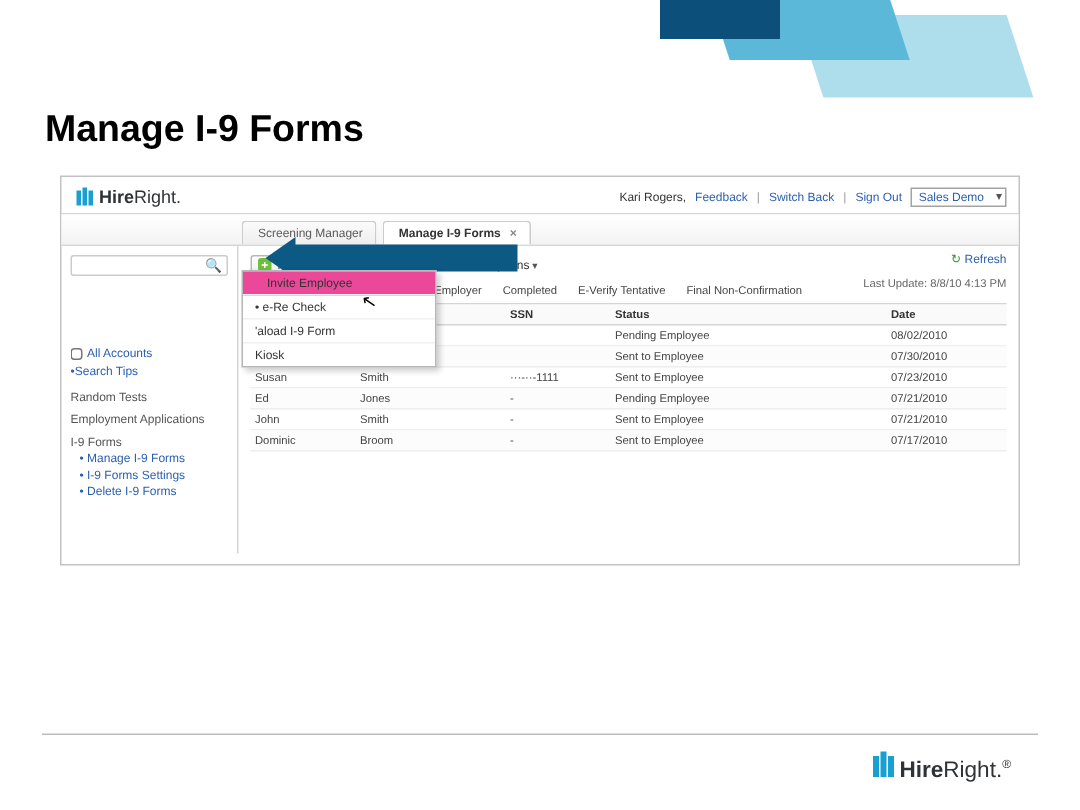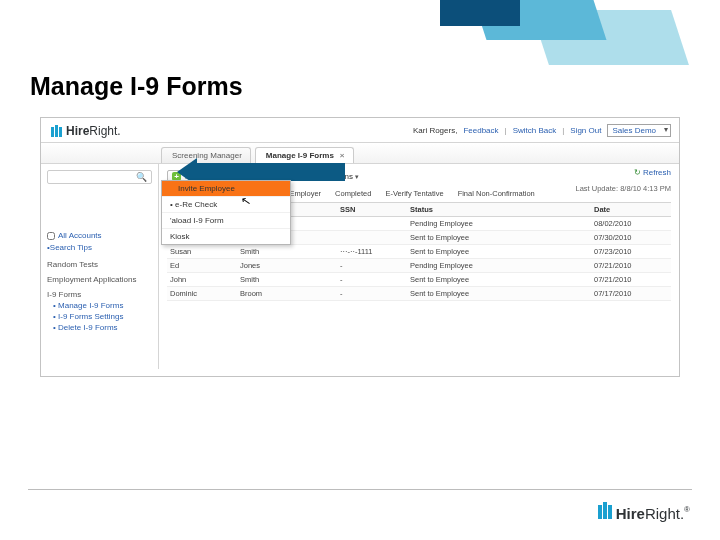--- a/index.html
+++ b/index.html
@@ -10,21 +10,21 @@
   .rect-b { position: absolute; top: 0; right: 80px; width: 120px; height: 40px; background: #5cb8d8; transform: skewX(18deg); }
   .rect-c { position: absolute; top: 10px; right: 0; width: 140px; height: 55px; background: #a0d8e8; transform: skewX(18deg); opacity: 0.85; }
 
   .slide-content { padding: 72px 30px 0 30px; }
   .h1 { font-size: 25px; font-weight: bold; color: #000; margin-bottom: 16px; }
   .h2 { font-size: 17px; font-weight: bold; color: #000; margin-bottom: 16px; }
   .h2 .kw { color: #1a73b0; text-decoration: underline; }
 
   .screenshot { margin: 10px 0 0 10px; width: 640px; height: 260px; border: 1px solid #c3c3c3; font-size: 8px; color: #333; background: #fff; position: relative; }
 
-  .app-header { display: flex; align-items: flex-start; justify-content: space-between; padding: 6px 8px 4px 10px; border-bottom: 1px solid #d5d5d5; gap: 45px; }
+  .app-header { display: flex; align-items: center; justify-content: space-between; padding: 6px 8px 4px 10px; border-bottom: 1px solid #d5d5d5; gap: 45px; }
   .logo { display: flex; align-items: center; gap: 4px; }
   .logo-bars { display: flex; gap: 1px; align-items: flex-end; }
   .logo-bars span { width: 3px; background: #1aa0d0; display: inline-block; }
   .logo-bars span:nth-child(1){height:10px} .logo-bars span:nth-child(2){height:12px} .logo-bars span:nth-child(3){height:10px}
   .logo-text { font-size: 12px; color: #2f3336; }
   .logo-text b { font-weight: bold; }
   .hdr-right { display: flex; align-items: center; gap: 6px; font-size: 8px; color: #2a5fb0; }
   .hdr-right .user { color: #333; }
   .hdr-right .sep { color: #999; }
   .acct-select { border: 1px solid #a3a3a3; padding: 1px 14px 1px 4px; font-size: 8px; position: relative; background: #fff; }
@@ -53,35 +53,35 @@
   .toolbar .more::after { content:" ▾"; color:#555; font-size:7px; }
   .refresh { position:absolute; top:4px; right:8px; font-size:8px; color:#2a5fb0; }
   .refresh::before { content:"↻ "; color:#3a8f3a; }
   .lastup { position:absolute; top:20px; right:8px; font-size:7.5px; color:#666; }
 
   .arrow-callout { position:absolute; top: -1px; left: 36px; width: 150px; height: 18px; background:#0c5a84; z-index:4; }
   .arrow-callout::before { content:""; position:absolute; left:-18px; top:-5px; border-top:14px solid transparent; border-bottom:14px solid transparent; border-right:20px solid #0c5a84; }
 
   .new-menu { position:absolute; top:16px; left:2px; width:130px; background:#fff; border:1px solid #b6b6b6; box-shadow:2px 2px 4px rgba(0,0,0,0.2); z-index:5; font-size:8px; }
   .new-menu .mi { padding:3px 8px; color:#333; border-bottom:1px solid #f0f0f0; }
-  .new-menu .mi.hl { background:#f97316;padding-left:16px; }
+  .new-menu .mi.hl { background:#ec4899;padding-left:16px; }
   .new-menu .mi:last-child { border-bottom:none; }
   .cursor { position:absolute; top:30px; left:82px; font-size:12px; color:#000; z-index:6; transform: rotate(-10deg); }
 
   .subfilters { display:flex; gap:14px; font-size:7.5px; color:#454545; padding: 2px 0 4px 112px; }
   .subfilters span:first-child::before { content:""; }
 
   .grid { width:100%; font-size:7.5px; color:#444; border-top:1px solid #d5d5d5; }
   .grid .hdr, .grid .row { display:grid; grid-template-columns: 70px 100px 70px 1fr 74px; padding:2px 3px; }
   .grid .hdr { font-weight:bold; color:#333; border-bottom:1px solid #d5d5d5; background:#fafafa; }
   .grid .row { border-bottom:1px solid #eee; }
   .grid .row:nth-child(odd){ background:#fcfcfc; }
 
   .footer-line { position:absolute; bottom:50px; left:28px; right:28px; height:1px; background:#bcbcbc; }
-  .footer-logo { position:absolute; bottom:18px; right:30px; display:flex; align-items:baseline; gap:4px;text-align:center; }
+  .footer-logo { position:absolute; bottom:18px; right:46px; display:flex; align-items:baseline; gap:4px;text-align:center; }
   .footer-logo .logo-bars span { width:4px; }
   .footer-logo .logo-bars span:nth-child(1){height:14px} .footer-logo .logo-bars span:nth-child(2){height:17px} .footer-logo .logo-bars span:nth-child(3){height:14px}
   .footer-logo .txt { font-size:15px; color:#2f3336; }
   .footer-logo .reg { font-size:8px; vertical-align: top; }
 </style>
 </head>
 <body>
 
 <div class="top-decoration">
   <div class="rect-c"></div>

